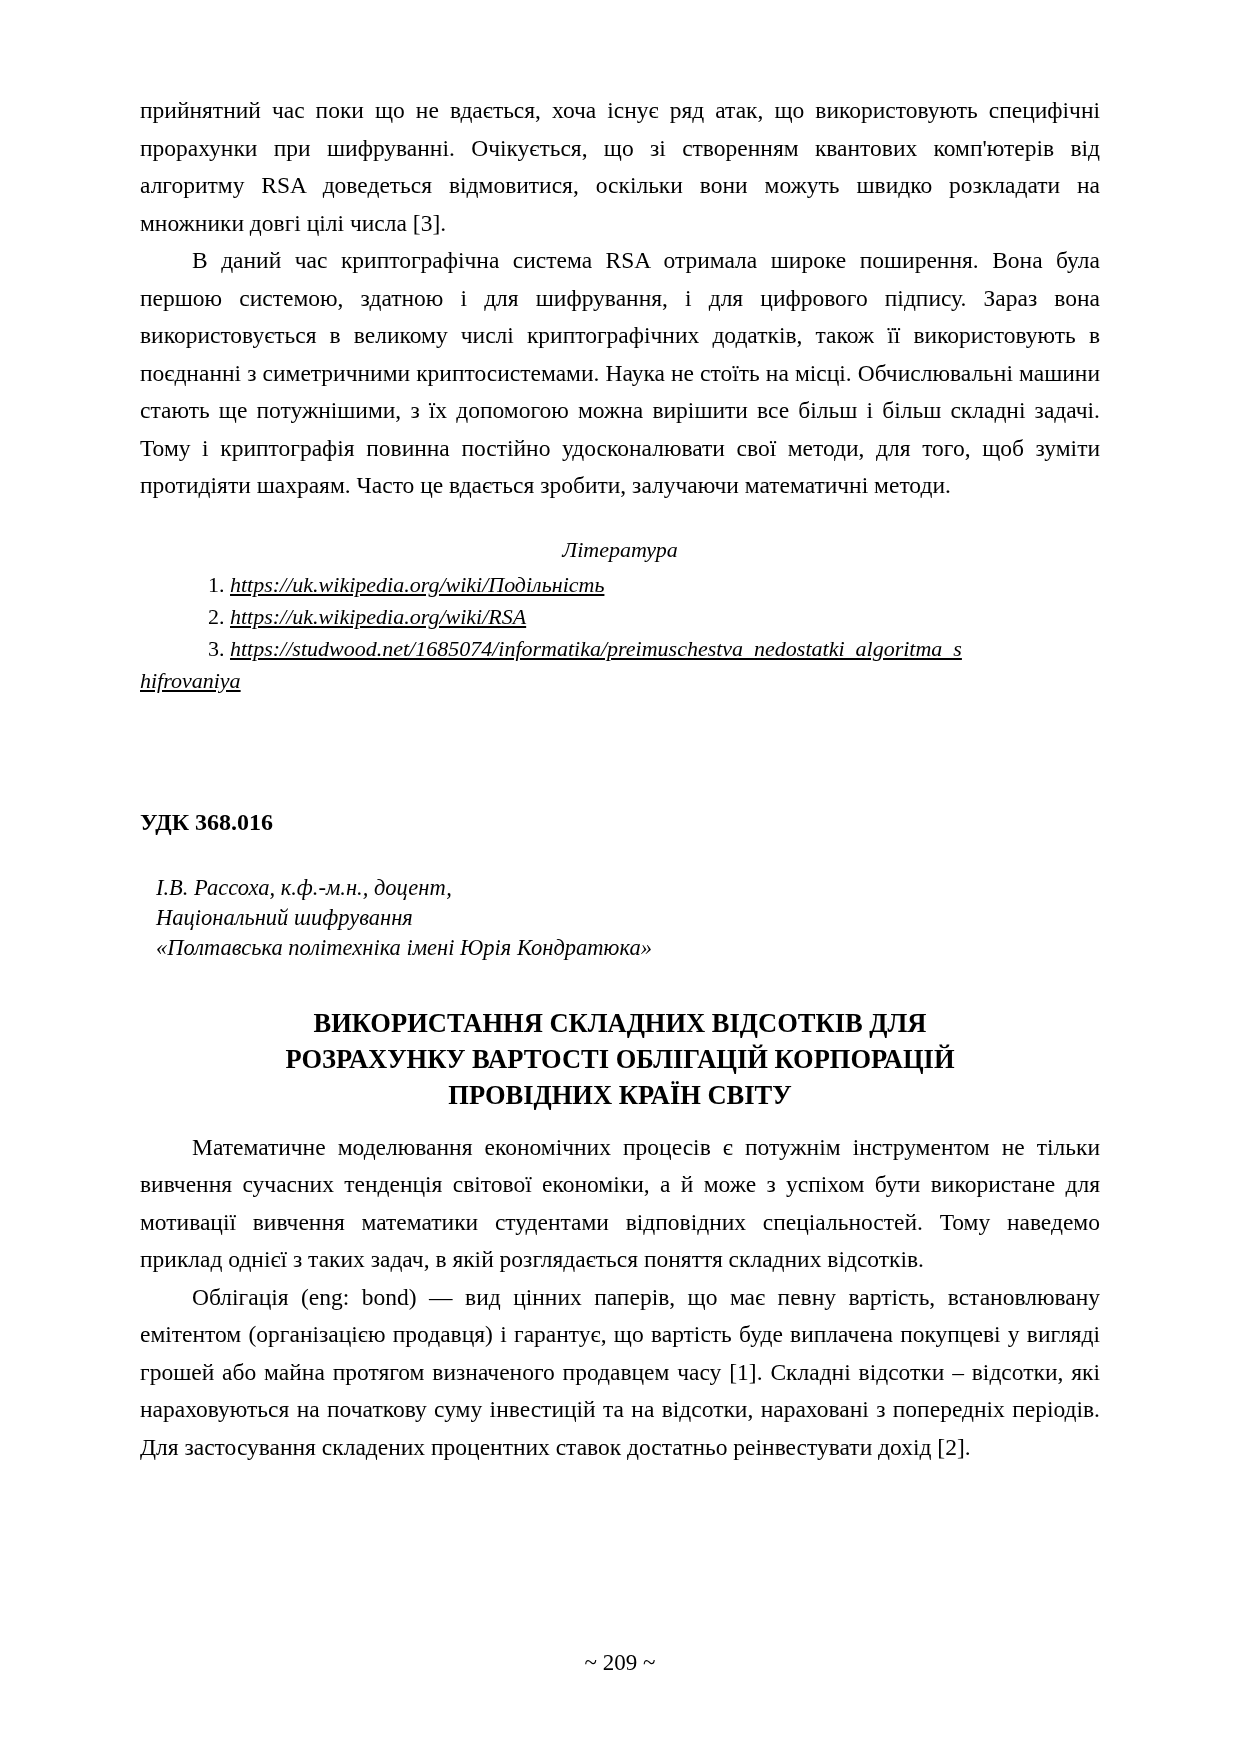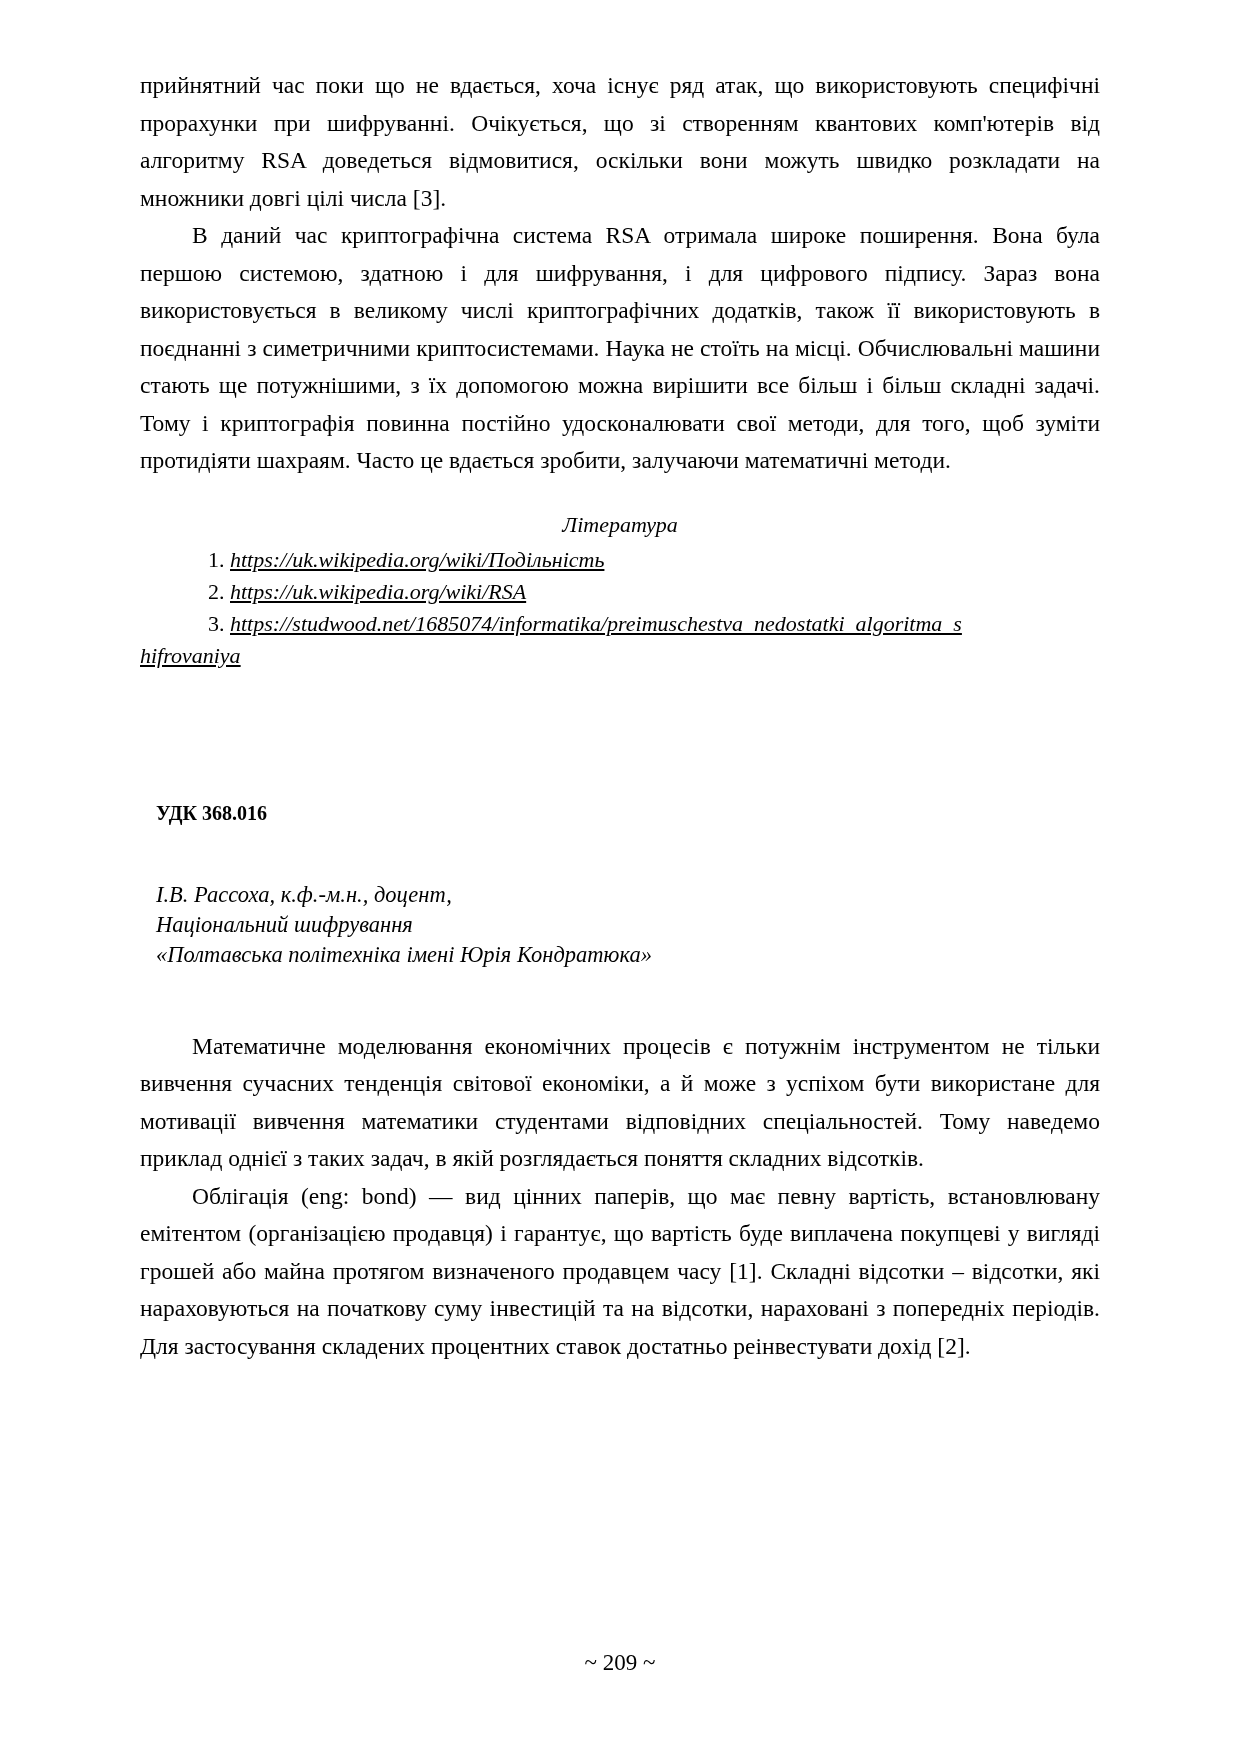--- a/index.html
+++ b/index.html
@@ -15,21 +15,21 @@
     position: relative;
     overflow: hidden;
   }
   .page {
     position: absolute;
     left: 0;
     top: 0;
     width: 1240px;
     height: 1754px;
     box-sizing: border-box;
-    padding: 67px 140px 0 140px;
+    padding: 92px 140px 0 140px;
     border-radius: 31px;
   }
   p {
     margin: 0;
     font-size: 23.5px;
     line-height: 37.5px;
     text-align: justify;
     text-justify: inter-word;
   }
   p.indent {
@@ -52,23 +52,23 @@
   ol.refs li {
     text-align: justify;
   }
   .ref-link {
     font-style: italic;
     text-decoration: underline;
     word-break: break-all;
   }
   .udk {
     font-weight: bold;
-    font-size: 20px;
+    font-size: 24px;
     line-height: 30px;
-    margin: 16px;
+    margin: 0;
   }
   .authors {
     text-align: left;
     font-style: italic;
     font-size: 22.5px;
     line-height: 30px;
     margin: 16px;
   }
   .art-title {
     text-align: center;
@@ -134,20 +134,25 @@
   <div class="spacer-20"></div>
 
   <div class="authors">
     <div>І.В. Рассоха, к.ф.-м.н., доцент,</div>
     <div>Національний шифрування</div>
     <div>«Полтавська політехніка імені Юрія Кондратюка»</div>
   </div>
 
   <div class="spacer-26"></div>
 
+  <div class="art-title">
+    <div>ВИКОРИСТАННЯ СКЛАДНИХ ВІДСОТКІВ ДЛЯ</div>
+    <div>РОЗРАХУНКУ ВАРТОСТІ ОБЛІГАЦІЙ КОРПОРАЦІЙ</div>
+    <div>ПРОВІДНИХ КРАЇН СВІТУ</div>
+  </div>
 
   <div class="spacer-16"></div>
 
   <p class="body-text indent">Математичне моделювання економічних процесів є потужнім інструментом не тільки вивчення сучасних тенденція світової економіки, а й може з успіхом бути використане для мотивації вивчення математики студентами відповідних спеціальностей. Тому наведемо приклад однієї з таких задач, в якій розглядається поняття складних відсотків.</p>
   <p class="body-text indent">Облігація (eng: bond) — вид цінних паперів, що має певну вартість, встановлювану емітентом (організацією продавця) і гарантує, що вартість буде виплачена покупцеві у вигляді грошей або майна протягом визначеного продавцем часу [1]. Складні відсотки – відсотки, які нараховуються на початкову суму інвестицій та на відсотки, нараховані з попередніх періодів. Для застосування складених процентних ставок достатньо реінвестувати дохід [2].</p>
 
   <div class="footer">~ 209 ~</div>
 </div>
 
 </body></html>

